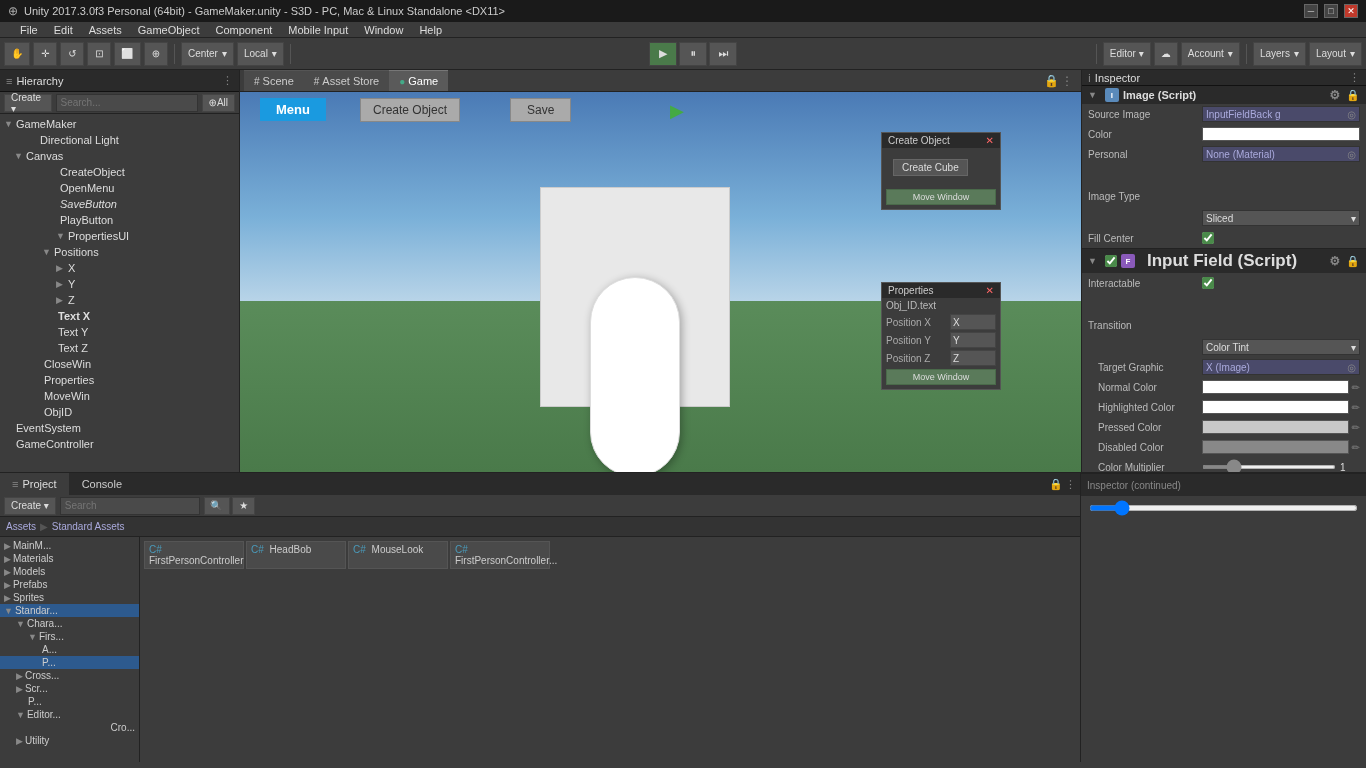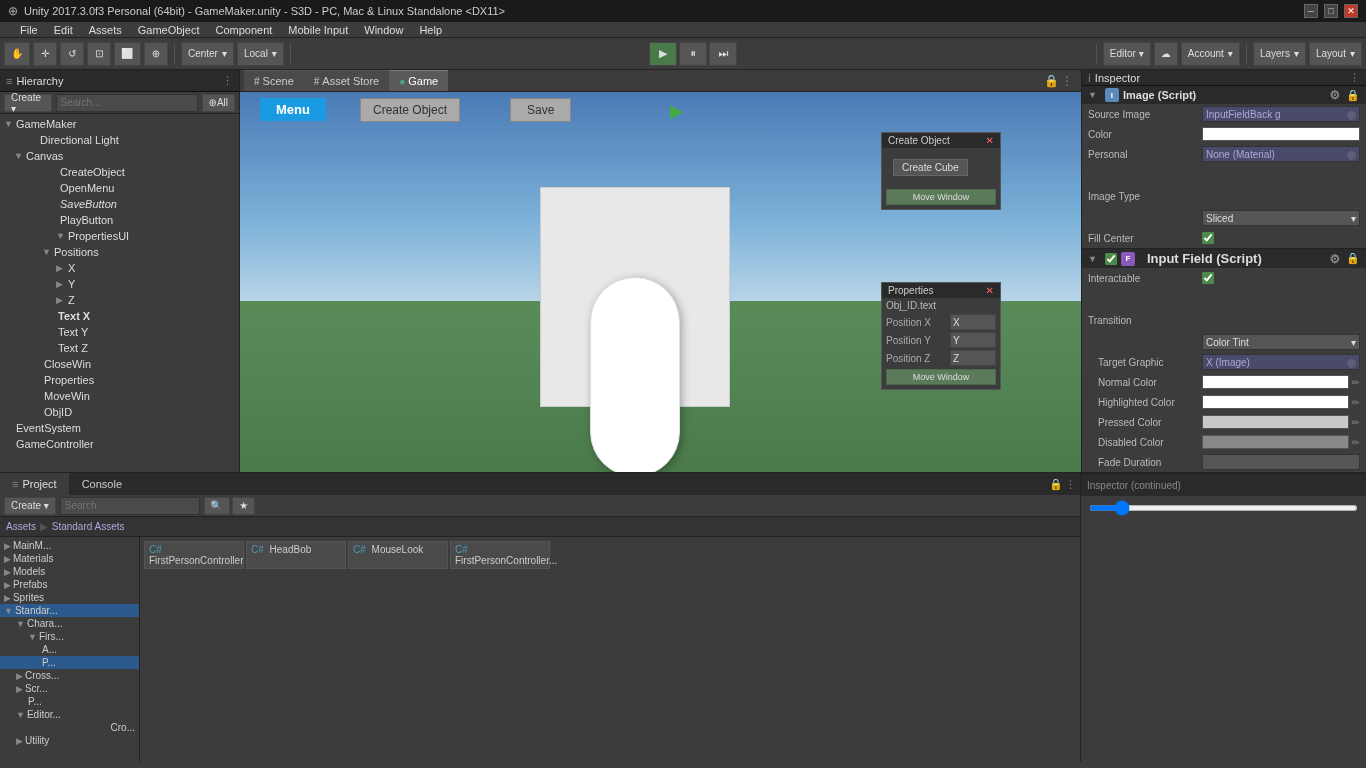--- a/index.html
+++ b/index.html
@@ -441,21 +441,21 @@
             <input type="checkbox" checked="" class="insp-checkbox" style="">
           </div>
         </div>
       </div>
 
       <div class="insp-section">
         <div class="insp-section-header">
           <span class="section-collapse">▼</span>
           <input type="checkbox" checked="" class="insp-checkbox" style="">
           <span class="component-icon" style="background:#8a5aba;">F</span>
-          <span style="font-size:13px; font-weight:bold;padding-left:8px;">Input Field (Script)</span>
+          <span style="font-size:17px; font-weight:bold;padding-left:8px;">Input Field (Script)</span>
           <span class="gear-icon">⚙</span>
           <span style="color:#888; font-size:11px; cursor:pointer; margin-left:2px;">🔒</span>
         </div>
 
         <div class="insp-row">
           <span class="insp-label">Interactable</span>
           <div class="insp-value">
             <input type="checkbox" checked="" class="insp-checkbox" style="">
           </div>
         </div>
@@ -505,20 +505,29 @@
         </div>
 
         <div class="insp-row">
           <span class="insp-label" style="padding-left:10px;">Disabled Color</span>
           <div class="insp-value">
             <div class="color-swatch" style="height:14px; background:#888;"></div>
             <span style="color:#888; cursor:pointer; font-size:10px;">✏</span>
           </div>
         </div>
 
+        <div class="insp-row">
+          <span class="insp-label" style="padding-left:10px;">Color Multiplier</span>
+          <div class="insp-value">
+            <div class="slider-container">
+              <input type="range" min="0" max="5" value="1" style="flex: 1 1 0%; height: 4px; accent-color: rgb(136, 136, 136);">
+              <span style="font-size:10px; color:#ddd; min-width:20px;">1</span>
+            </div>
+          </div>
+        </div>
 
         <div class="insp-row">
           <span class="insp-label" style="padding-left:10px;">Fade Duration</span>
           <div class="insp-value">
             <input class="insp-text-input" style="">
           </div>
         </div>
 
         <div class="insp-row">
           <span class="insp-label">Navigation</span>

